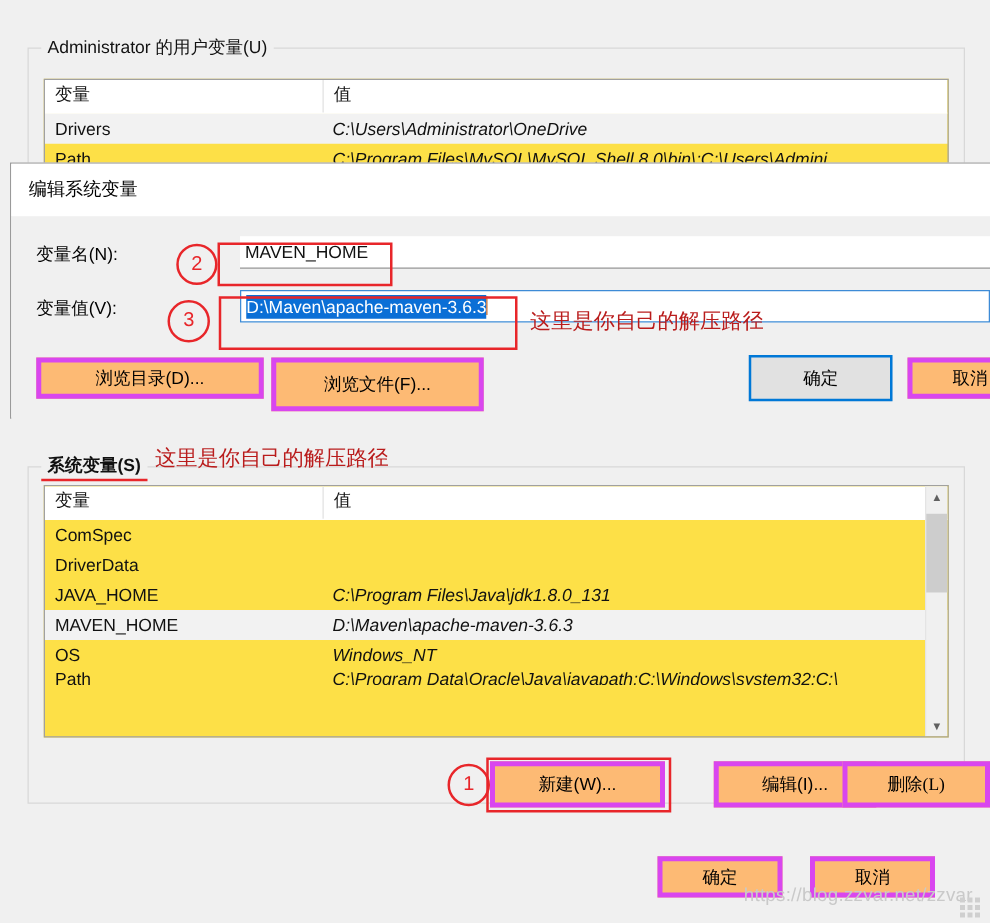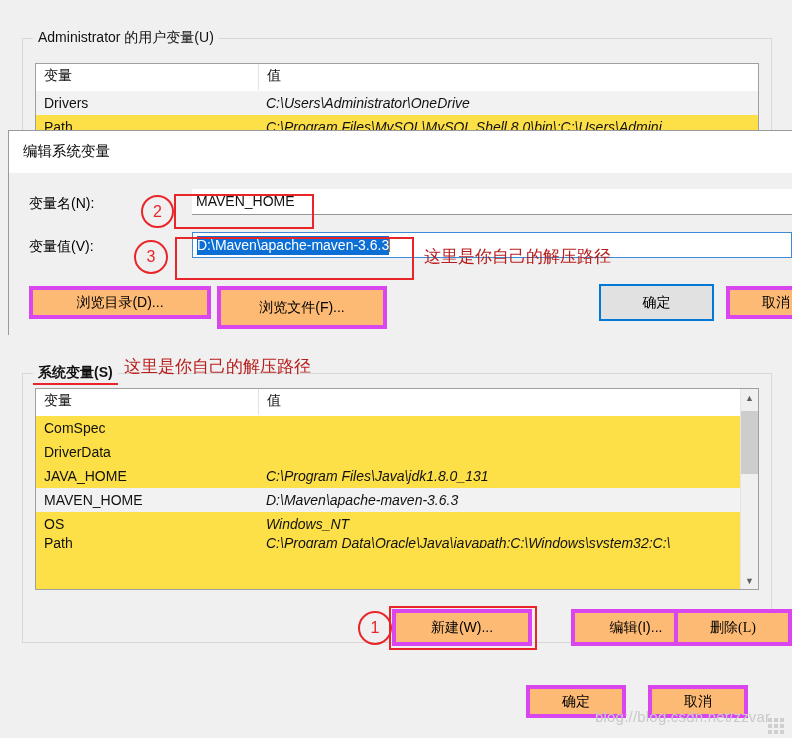--- a/index.html
+++ b/index.html
@@ -384,21 +384,21 @@
     </div>
   </div>
 
   <div class="btn" id="btn-new">新建(W)...</div>
   <div class="btn" id="btn-edit">编辑(I)...</div>
   <div class="btn" id="btn-delete">删除(L)</div>
 
   <div class="btn" id="btn-ok-main">确定</div>
   <div class="btn" id="btn-cancel-main">取消</div>
 
-  <div id="watermark">blog://blog.csdn.net/zzvar</div>
+  <div id="watermark">https://blog.zzvar.net/zzvar</div>
   <div id="watermark-dots">
     <i></i>
       <i></i>
       <i></i>
       <i></i>
       <i></i>
       <i></i>
       <i></i>
       <i></i>
       <i></i>

